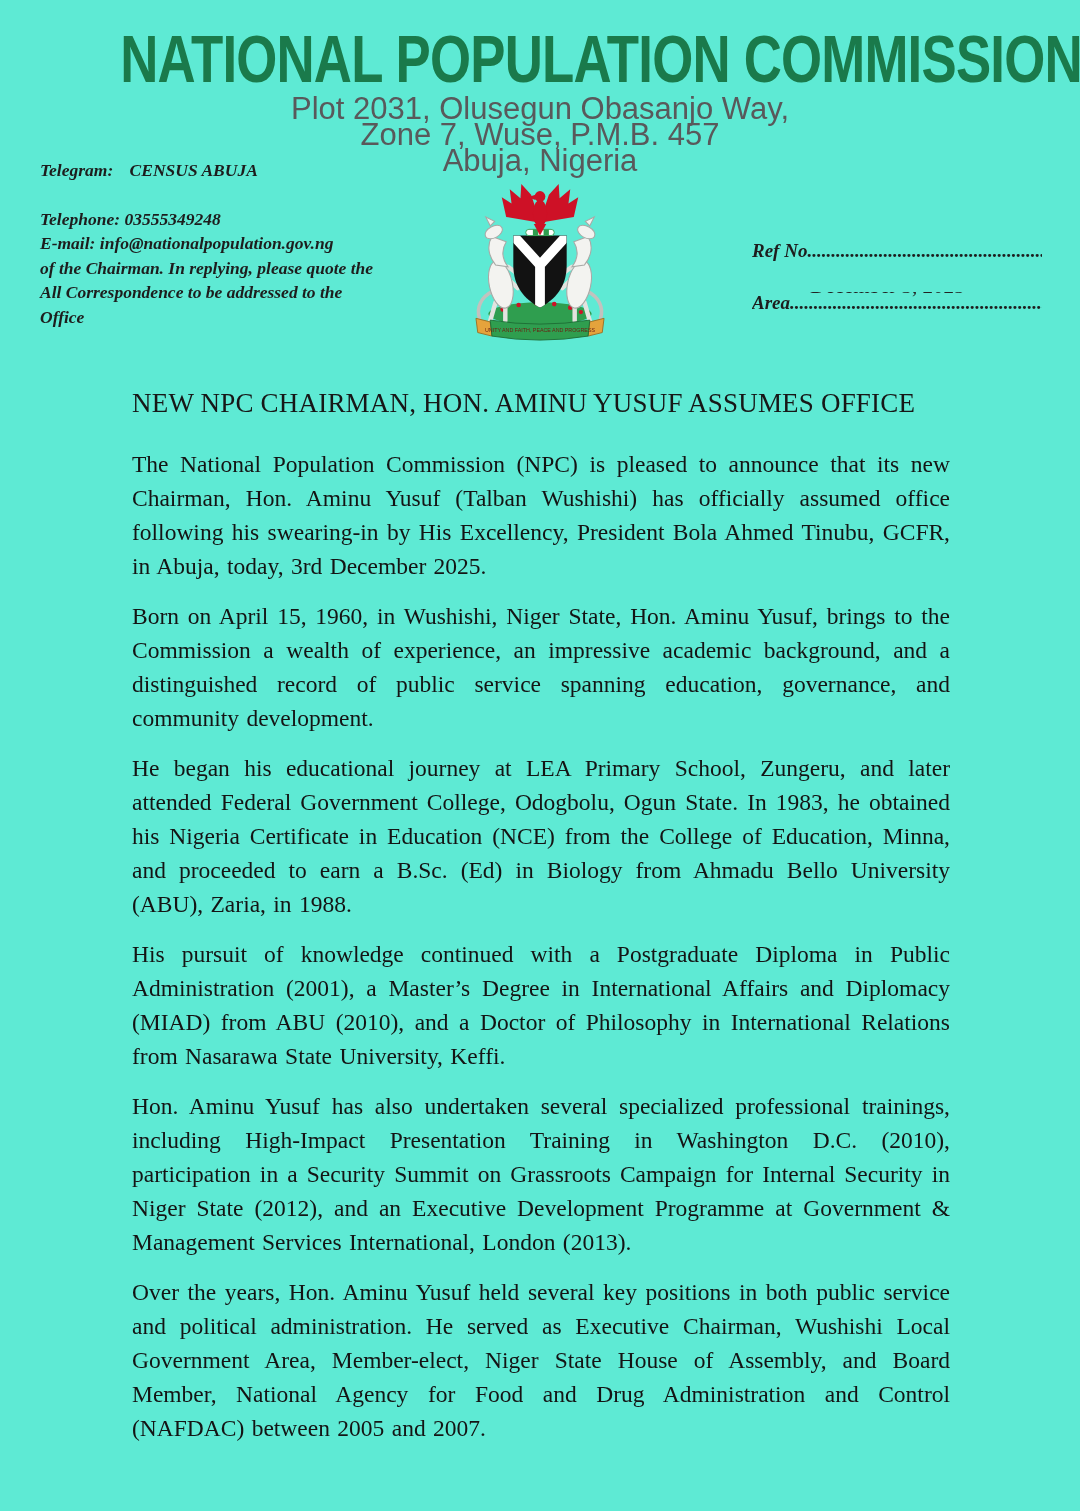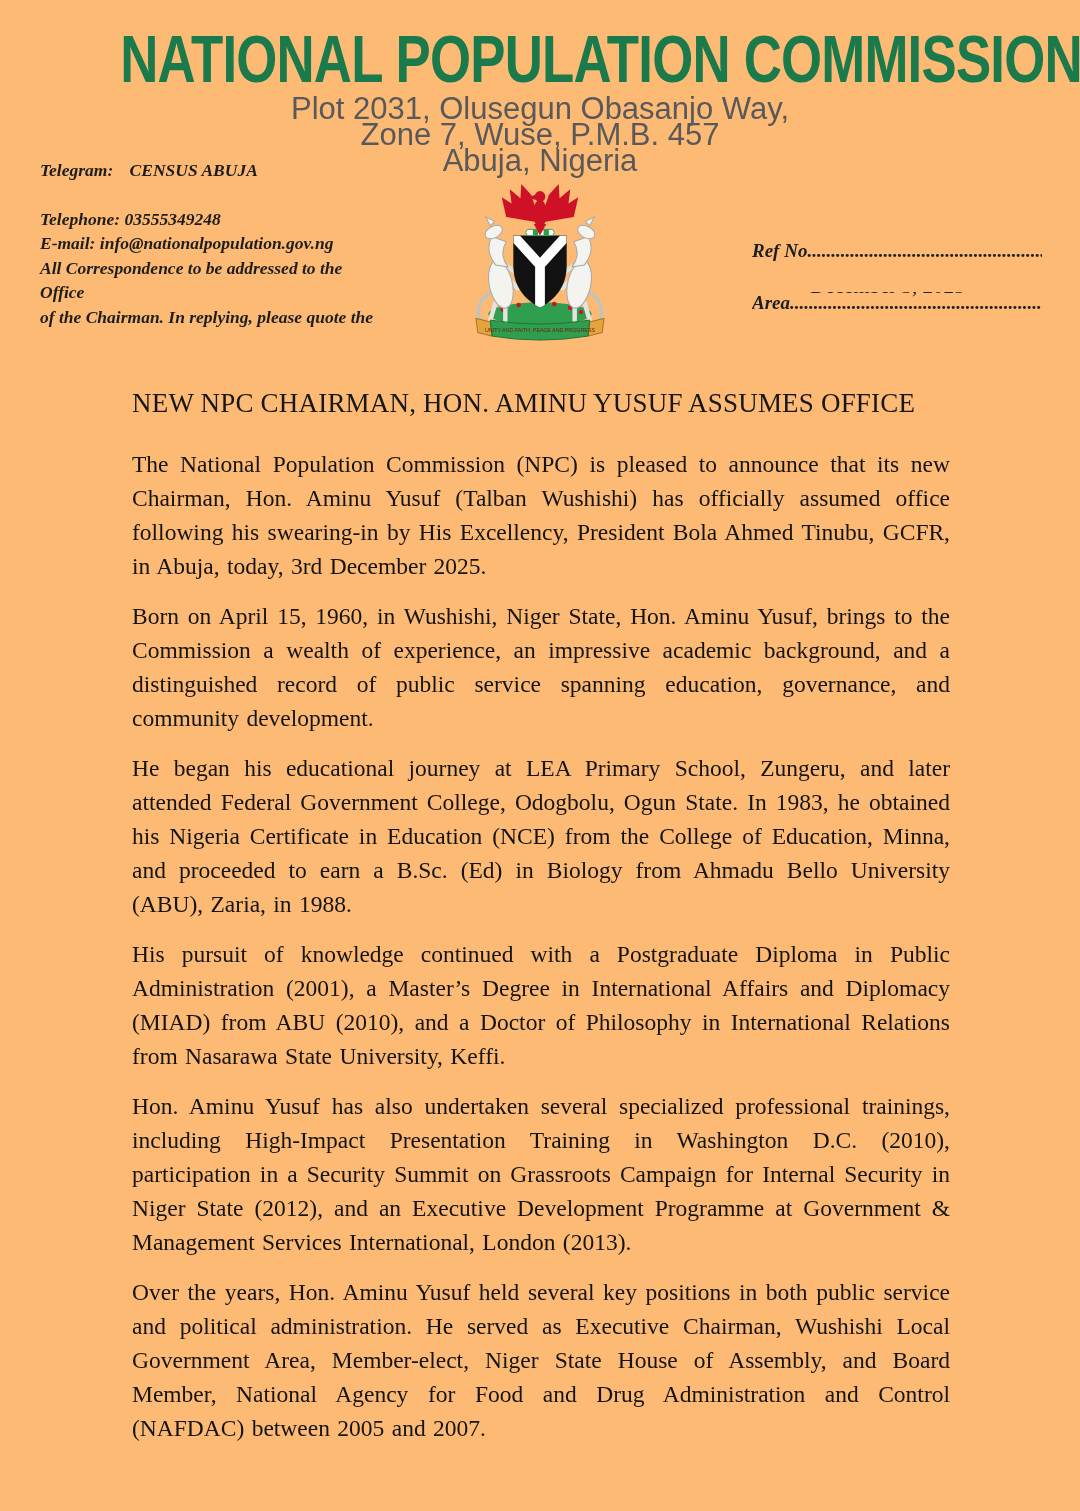--- a/index.html
+++ b/index.html
@@ -7,21 +7,21 @@
     --address-gray:#59595b;
     --ink:#171717;
   }
   *{margin:0;padding:0;box-sizing:border-box;}
   html,body{background:#ffffff;}
   .page{
     position:relative;
     width:1080px;
     height:1511px;
     margin:0 auto;
-    background:#fdba74;
+    background:#5eead4;
     overflow:hidden;
     font-family:"Liberation Serif",serif;
   }
   
   .masthead{position:absolute;top:26px;left:0;width:1080px;text-align:center;}
   .org-name{
     display:inline-block;
     white-space:nowrap;
     font-family:"Liberation Sans",sans-serif;
     font-weight:700;
@@ -114,23 +114,23 @@
     <div class="telegram-row">
       <span class="lbl">Telegram:</span>
       <span>CENSUS ABUJA</span>
     </div>
     <div class="contact-block">
 
         <div class="contact-line">Telephone: 03555349248</div>
 
         <div class="contact-line">E-mail: info@nationalpopulation.gov.ng</div>
 
+        <div class="contact-line">of the Chairman. In replying, please quote the</div>
+
         <div class="contact-line">All Correspondence to be addressed to the Office</div>
-
-        <div class="contact-line">of the Chairman. In replying, please quote the</div>
 
       </div>
   </aside>
 
   <div class="coat-of-arms">
     <svg viewBox="0 0 200 190" width="178" height="169" aria-hidden="true">
 
       <ellipse cx="100" cy="155" rx="58" ry="13" fill="#2f9e4f"></ellipse>
 
       <g fill="#ce1126">

